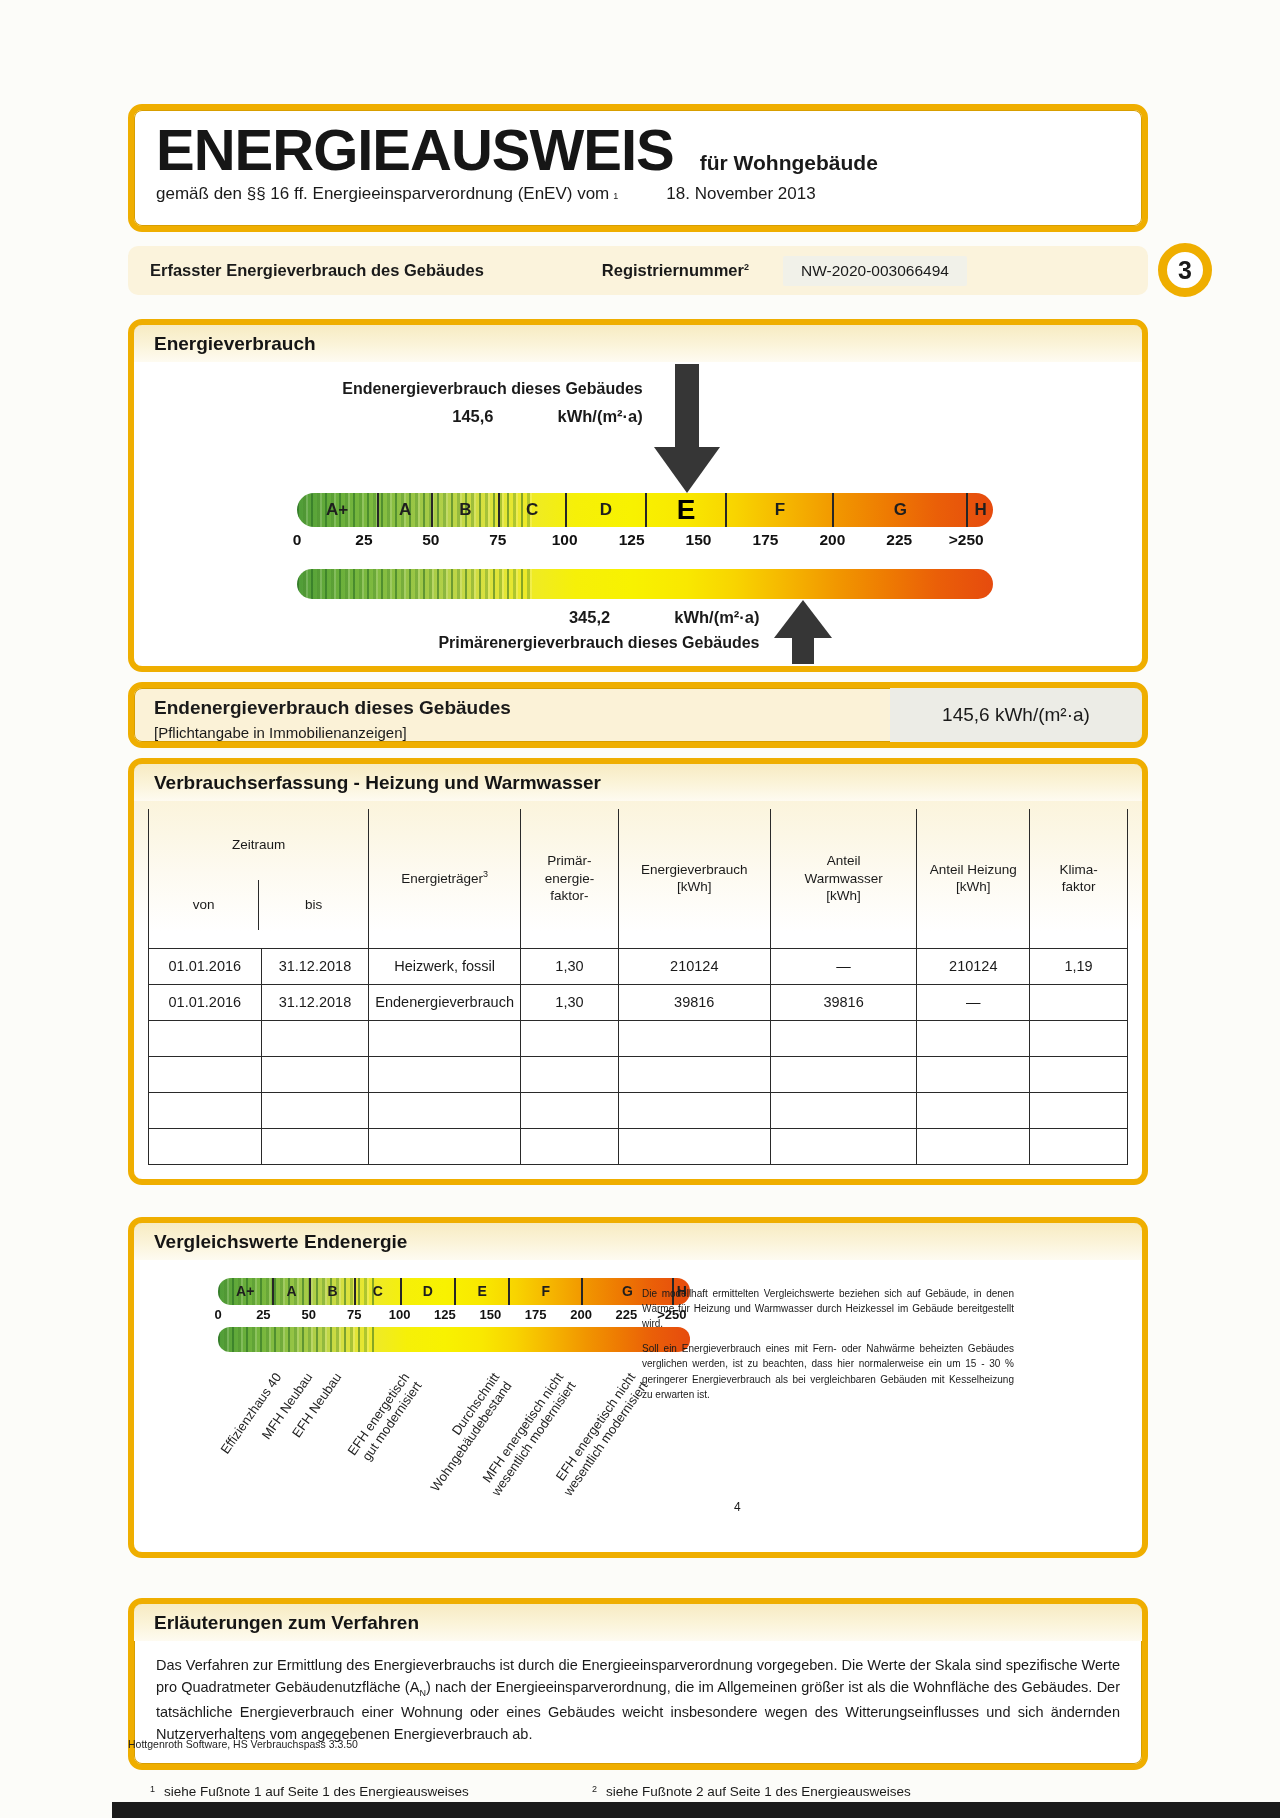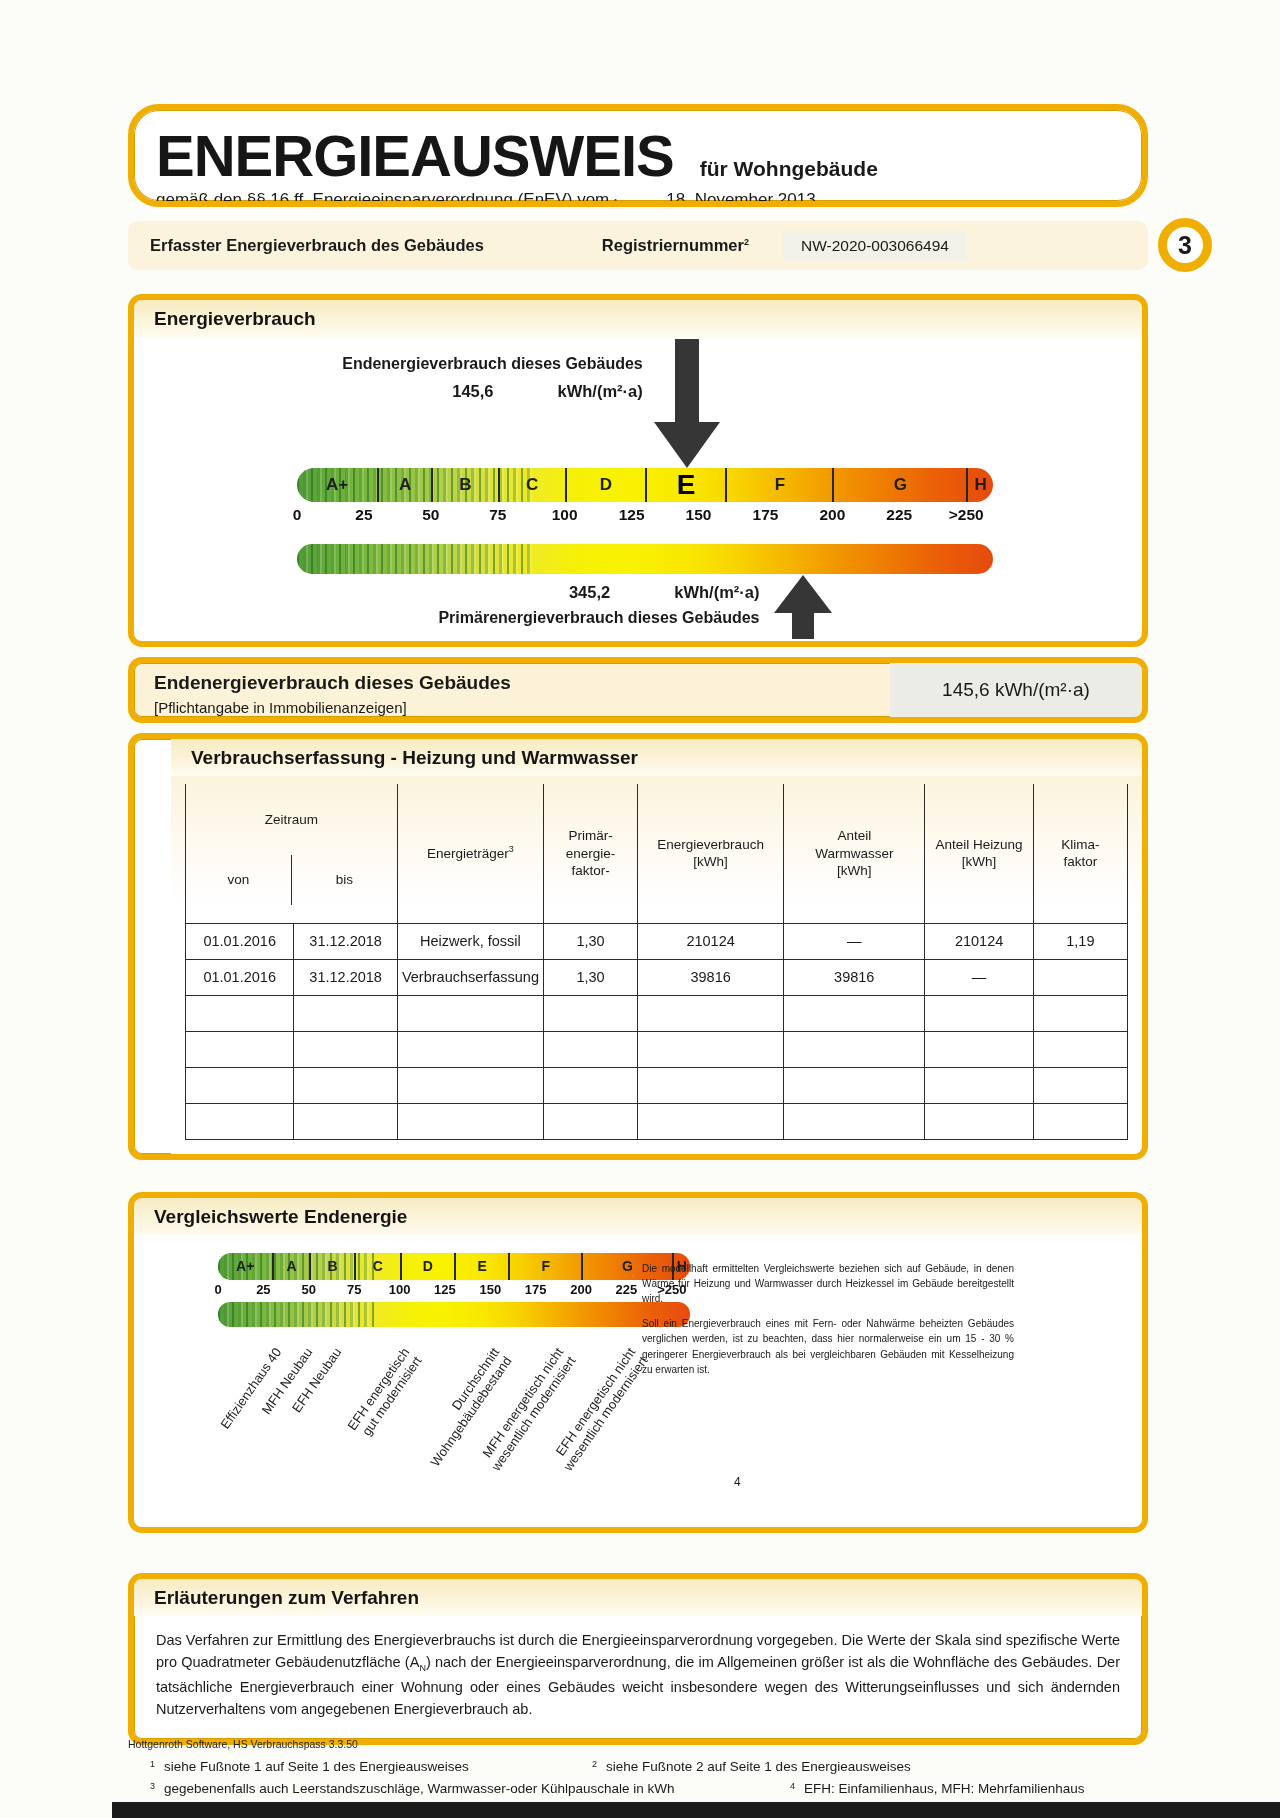--- a/index.html
+++ b/index.html
@@ -6,21 +6,21 @@
   html,body { background:#e9e9e6; }
   body { font-family:"Liberation Sans", sans-serif; color:#1a1a1a; }
   .page { position:relative; width:1280px; height:1818px; background:#fcfcf9; overflow:hidden; margin:0 auto; }
   .content { margin-left:128px; width:1020px; padding-top:104px; }
 
   
   .gbox { border:6px solid #efae00; border-radius:14px; background:#fff; width:100%; overflow:hidden; box-shadow:0 0 0 1px #d89e00 inset; }
   .box-band { background:linear-gradient(180deg,#f7ebc2 0%,#fbf4da 55%,#fefbf1 100%); padding:8px 20px 7px; font-size:19px; font-weight:bold; color:#151515; }
 
   
-  .hdr-box { height:103px; padding:16px 22px 12px;border-radius:31px; }
+  .hdr-box { height:128px; padding:10px 22px 12px; }
   .title-row { display:flex; align-items:baseline; }
   .doc-title { font-size:58px; font-weight:bold; letter-spacing:-1px; color:#161616; line-height:1.05; }
   .doc-title-suffix { font-size:21px; font-weight:bold; margin-left:26px; }
   .subtitle-row { display:flex; align-items:baseline; font-size:17px; margin-top:3px; }
   sup { font-size:9px; vertical-align:super; }
   .subtitle-row sup { margin-left:4px; }
   .subtitle-date { margin-left:48px; }
 
   
   .reg-bar { position:relative; margin-top:14px; background:#fbf3dc; border-radius:10px; height:49px; display:flex; align-items:center; padding:0 22px; }
@@ -63,21 +63,21 @@
   .au-stem { width:22px; height:26px; background:#363636; }
 
   
   .box2 { position:relative; height:66px; background:#fbf2d7; margin-top:10px; }
   .b2-head { position:absolute; left:20px; top:9px; font-size:19px; font-weight:bold; }
   .b2-sub  { position:absolute; left:20px; top:36px; font-size:15px; }
   .b2-val  { position:absolute; right:0; top:0; bottom:0; width:252px; background:#ececе6; background:#ecece6;
              display:flex; align-items:center; justify-content:center; font-size:19px; }
 
   
-  .box3 { margin-top:10px;padding-left:37px; }
+  .box3 { margin-top:10px; }
   .tbl-wrap { padding:8px 14px 14px; background:linear-gradient(180deg,#fbf4dc 0px,#fdfaf0 70px,#ffffff 130px); }
   table { width:100%; border-collapse:collapse; table-layout:fixed; }
   th,td { border:1px solid #2a2a2a; }
   thead th { border-top:none; font-weight:400; font-size:13.5px; line-height:1.3; white-space:pre-line; vertical-align:middle; text-align:center; }
   thead tr { height:88px; }
   tbody td { height:36px; text-align:center; font-size:14.5px; }
   .zt-top { height:36px; display:flex; align-items:center; justify-content:center; }
   .zt-bottom { height:50px; display:flex; }
   .zt-von,.zt-bis { flex:1; display:flex; align-items:center; justify-content:center; }
   .zt-bis { border-left:1px solid #2a2a2a; }
@@ -257,21 +257,21 @@
                 <td>Heizwerk, fossil</td>
                 <td>1,30</td>
                 <td>210124</td>
                 <td>—</td>
                 <td>210124</td>
                 <td>1,19</td>
               </tr>
               <tr>
                 <td>01.01.2016</td>
                 <td>31.12.2018</td>
-                <td>Verbrauchserfassung</td>
+                <td>Endenergieverbrauch</td>
                 <td>1,30</td>
                 <td>39816</td>
                 <td>39816</td>
                 <td>—</td>
                 <td>&nbsp;</td>
               </tr>
               <tr>
                 <td>&nbsp;</td>
                 <td>&nbsp;</td>
                 <td>&nbsp;</td>

